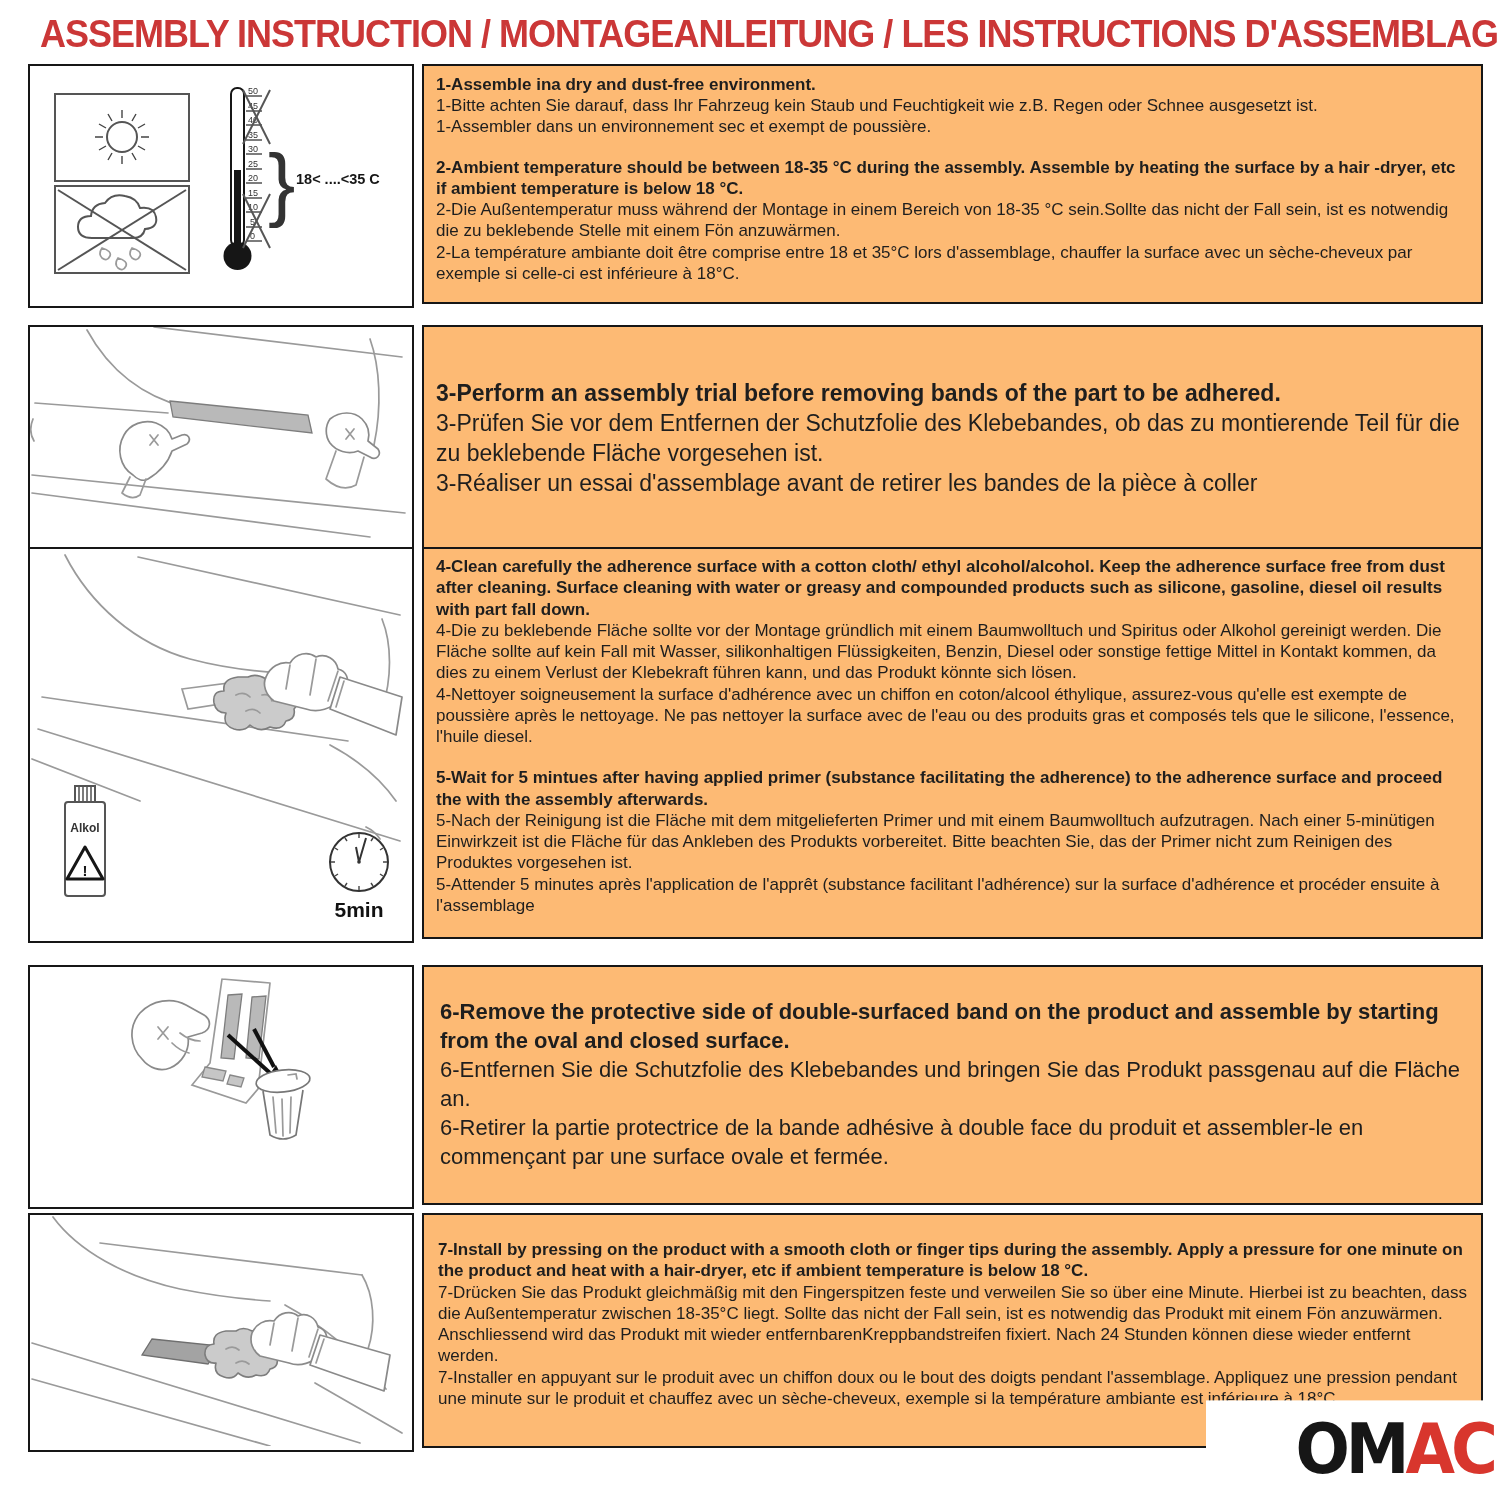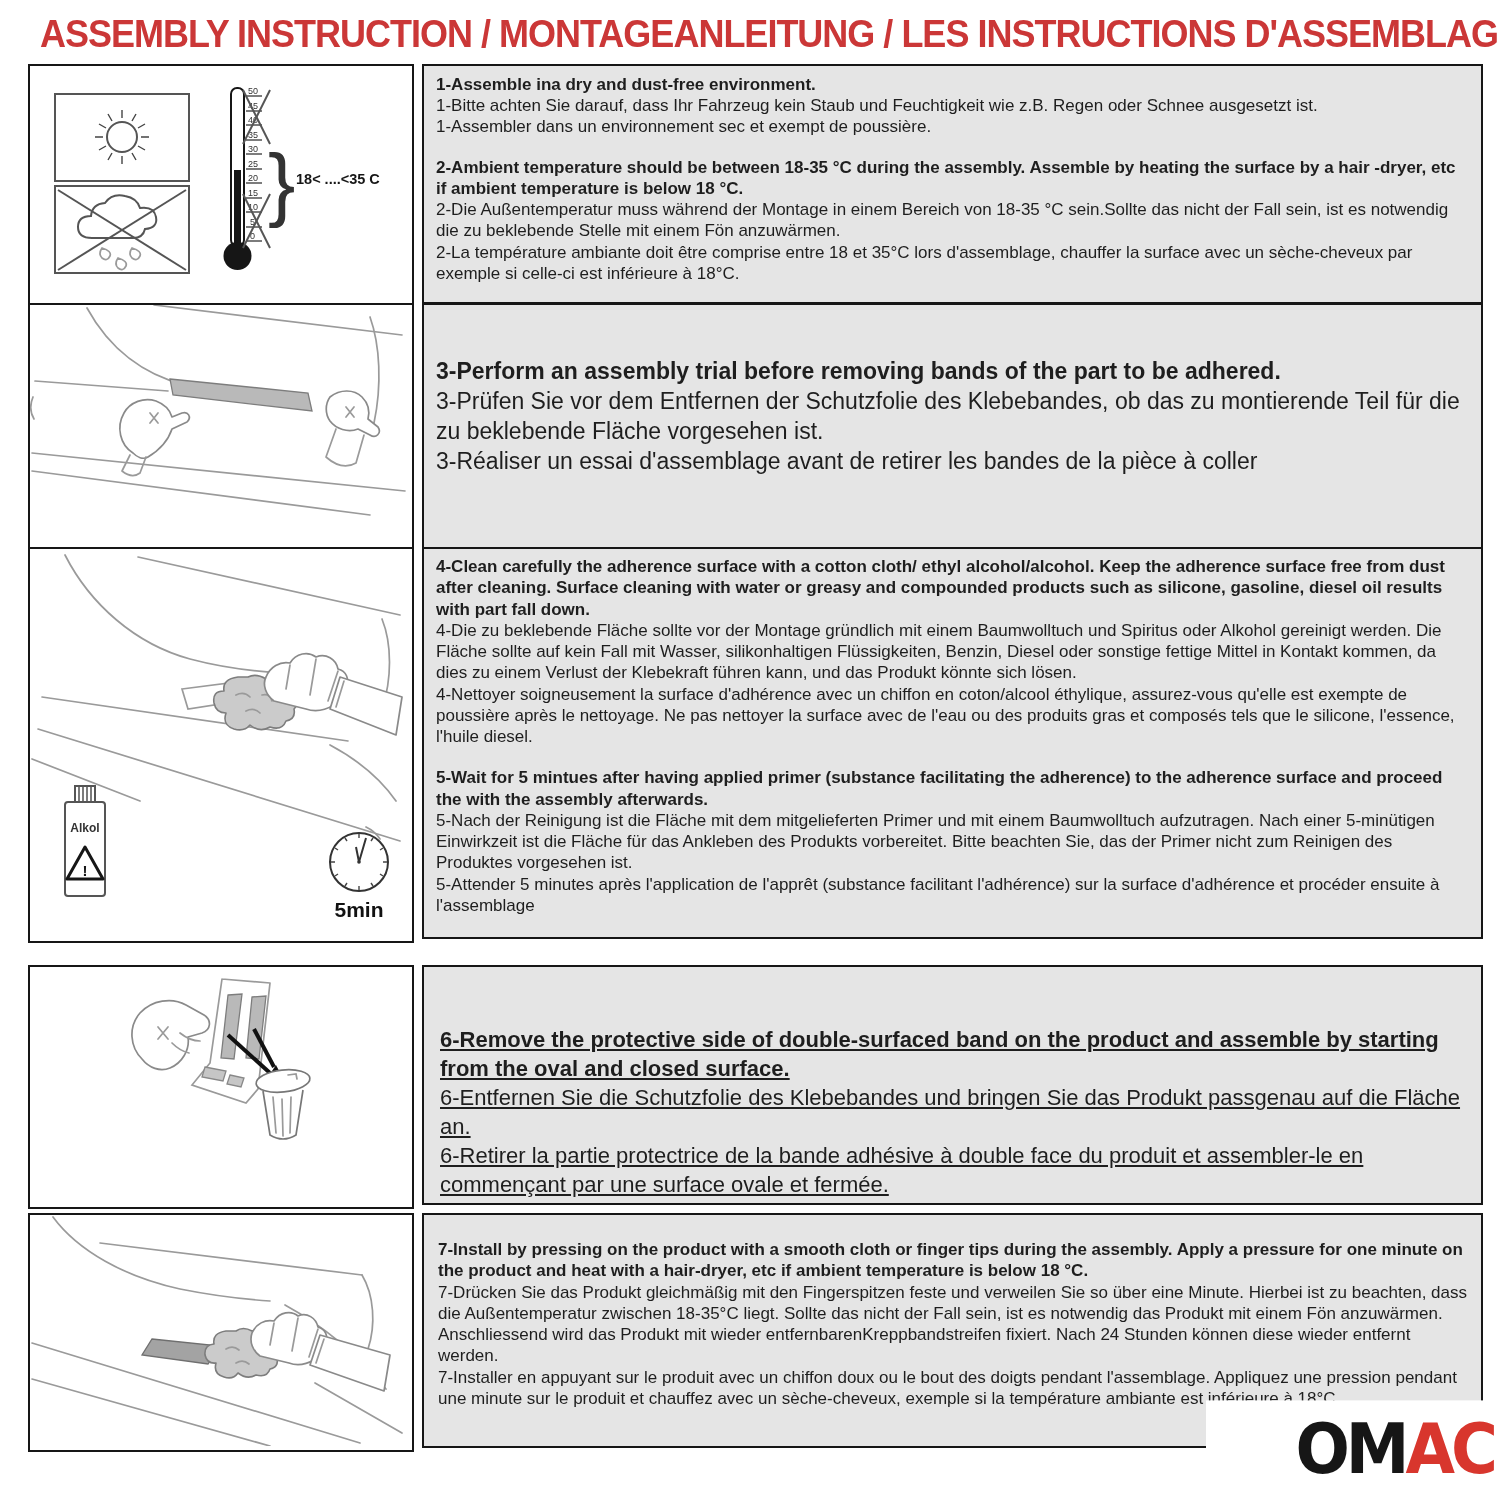--- a/index.html
+++ b/index.html
@@ -1,29 +1,29 @@
 <!DOCTYPE html>
 <html><head>
 <meta charset="utf-8">
 <style>
   html,body{margin:0;padding:0;background:#fff;}
   .sheet{position:relative;width:1500px;height:1500px;background:#fff;overflow:hidden;
          font-family:"Liberation Sans",sans-serif;color:#1e1e1e;}
   .doc-title{position:absolute;left:40px;top:12px;width:1450px;font-size:36px;font-weight:800;
          color:#cb3737;letter-spacing:-1px;white-space:nowrap;transform:scaleY(1.06);transform-origin:left top;}
   .figbox{position:absolute;left:28px;width:382px;background:#fff;border:2px solid #161616;}
-  .textbox{position:absolute;left:422px;width:1061px;background:#e5e5e5;border:2px solid #161616;
+  .textbox{position:absolute;left:422px;width:1061px;background:#fdba74;border:2px solid #161616;
          padding:8px 12px;box-sizing:border-box;}
   #fig1,#txt1{top:64px;height:240px;}
-  #fig2,#txt2{top:303px;height:250px;}
+  #fig2,#txt2{top:325px;height:250px;}
   #txt2{padding-top:52px;}
   #fig3,#txt3{top:547px;height:392px;}
   #txt3{padding:7px 12px;}
   #fig4,#txt4{top:965px;height:240px;}
-  #txt4{padding-top:58px;padding-left:16px;text-decoration:underline;}
+  #txt4{padding-top:30px;padding-left:16px;}
   #fig5,#txt5{top:1213px;height:235px;}
   #txt5{padding-top:24px;padding-left:14px;}
   .para{margin:0;}
   #txt1 .para{font-size:17px;line-height:1.24;}
   #txt2 .para{font-size:23px;line-height:1.3;}
   #txt3 .para{font-size:17px;line-height:1.25;}
   #txt4 .para{font-size:22px;line-height:1.32;}
   #txt5 .para{font-size:17px;line-height:1.25;}
   .b{font-weight:700;}
   .gap{margin-top:20px;}

